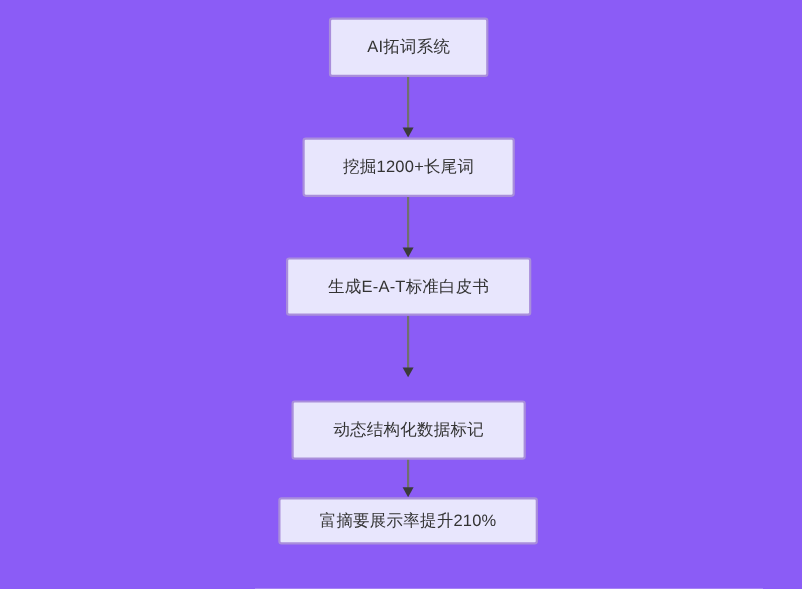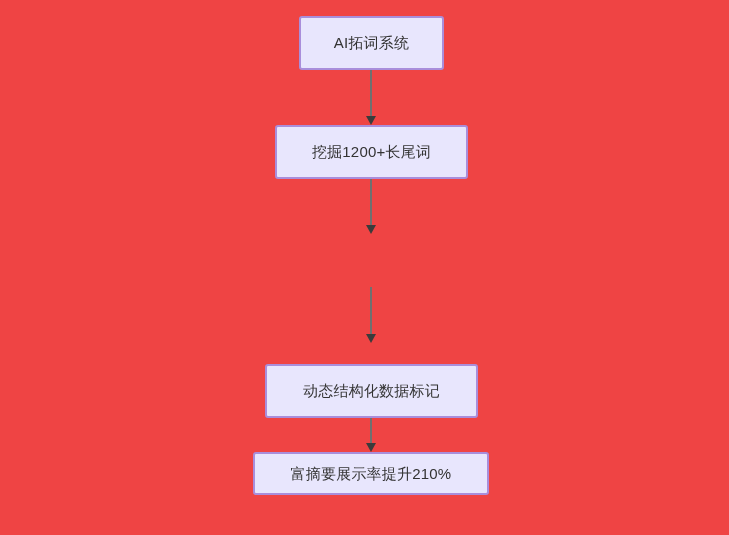--- a/index.html
+++ b/index.html
@@ -11,21 +11,21 @@
     width: 729px;
     height: 535px;
     background: #f8f8f8;
     font-family: "Liberation Sans", "DejaVu Sans", sans-serif;
     overflow: hidden;
   }
   #flowchart-canvas {
     position: relative;
     width: 729px;
     height: 535px;
-    background: #ef4444;
+    background: #8b5cf6;
   }
   .node {
     position: absolute;
     box-sizing: border-box;
     background: #e8e6fd;
     border: 2px solid #a98edb;
     border-radius: 3px;
     display: flex;
     align-items: center;
     justify-content: center;
@@ -81,20 +81,23 @@
   </svg>
 
   <div class="node" style="left:299px; top:16px; width:145px; height:54px;">
     <span class="node-label">AI拓词系统</span>
   </div>
 
   <div class="node" style="left:275px; top:125px; width:193px; height:54px;align-items:center;">
     <span class="node-label">挖掘1200+长尾词</span>
   </div>
 
+  <div class="node" style="left:260px; top:234px; width:223px; height:53px;">
+    <span class="node-label">生成E-A-T标准白皮书</span>
+  </div>
 
   <div class="node" style="left:265px; top:343px; width:213px; height:54px;margin-top:21px;">
     <span class="node-label">动态结构化数据标记</span>
   </div>
 
   <div class="node" style="left:253px; top:452px; width:236px; height:43px;">
     <span class="node-label">富摘要展示率提升210%</span>
   </div>
 
 </div>

